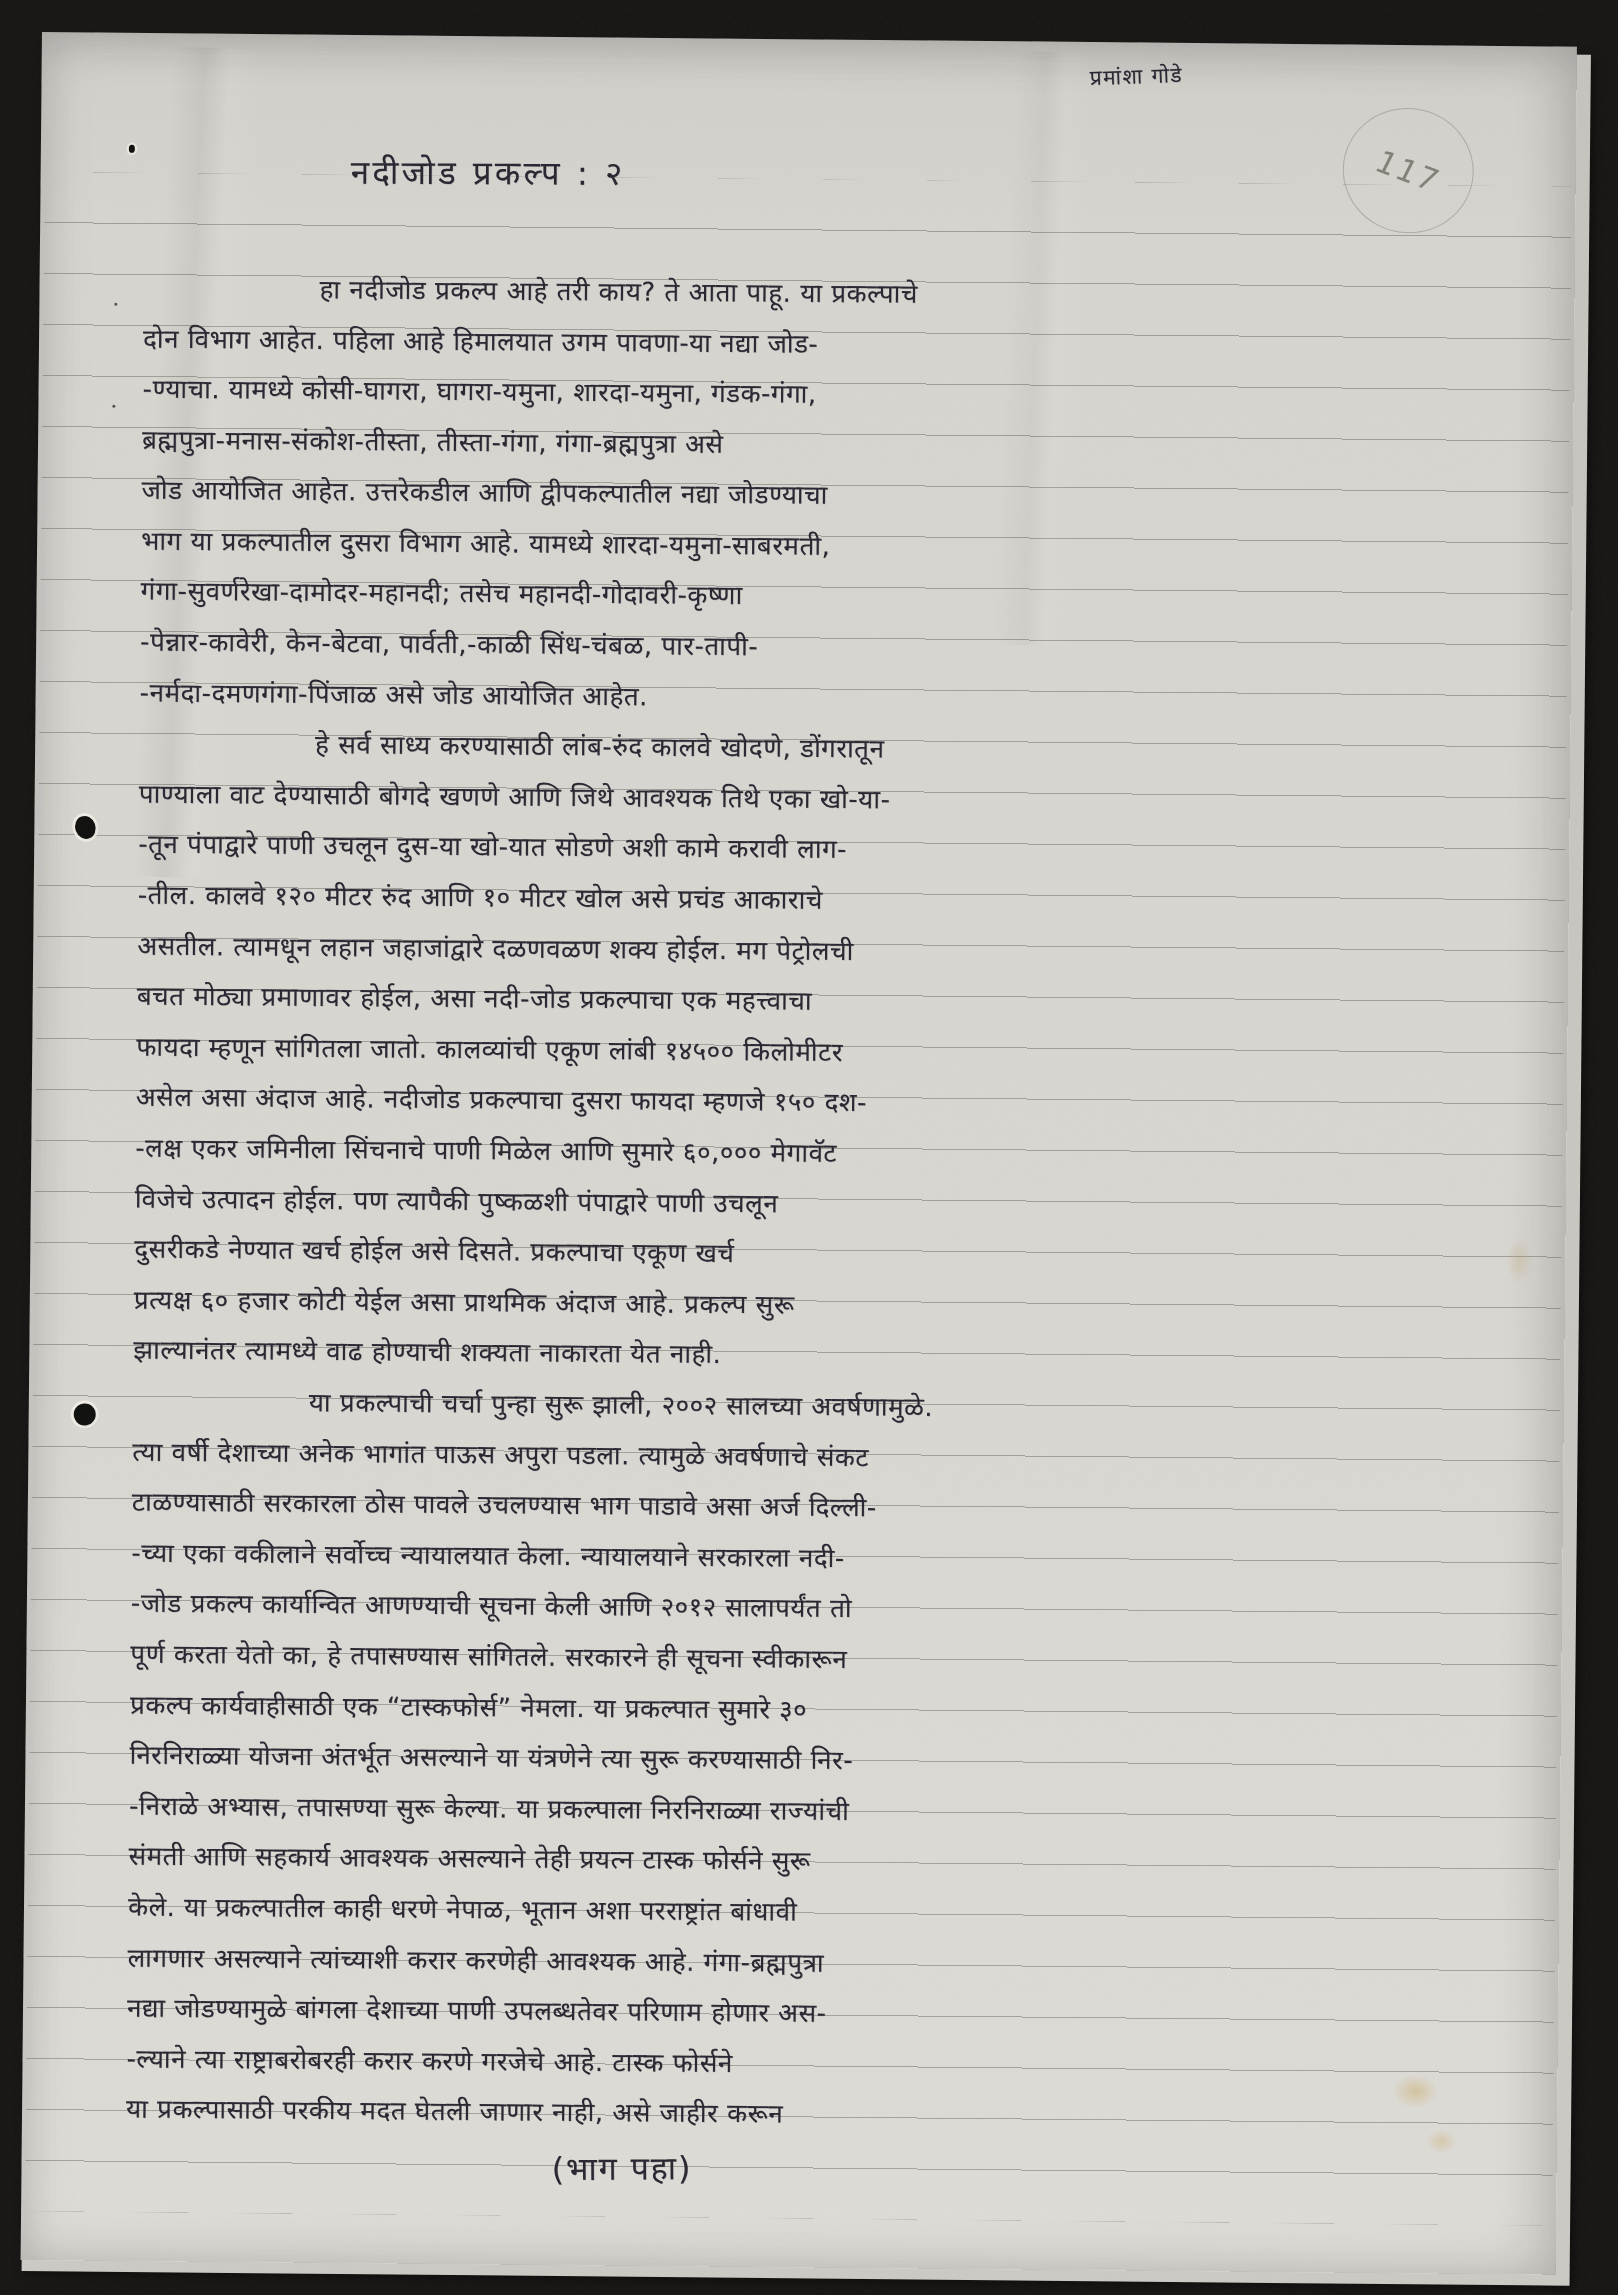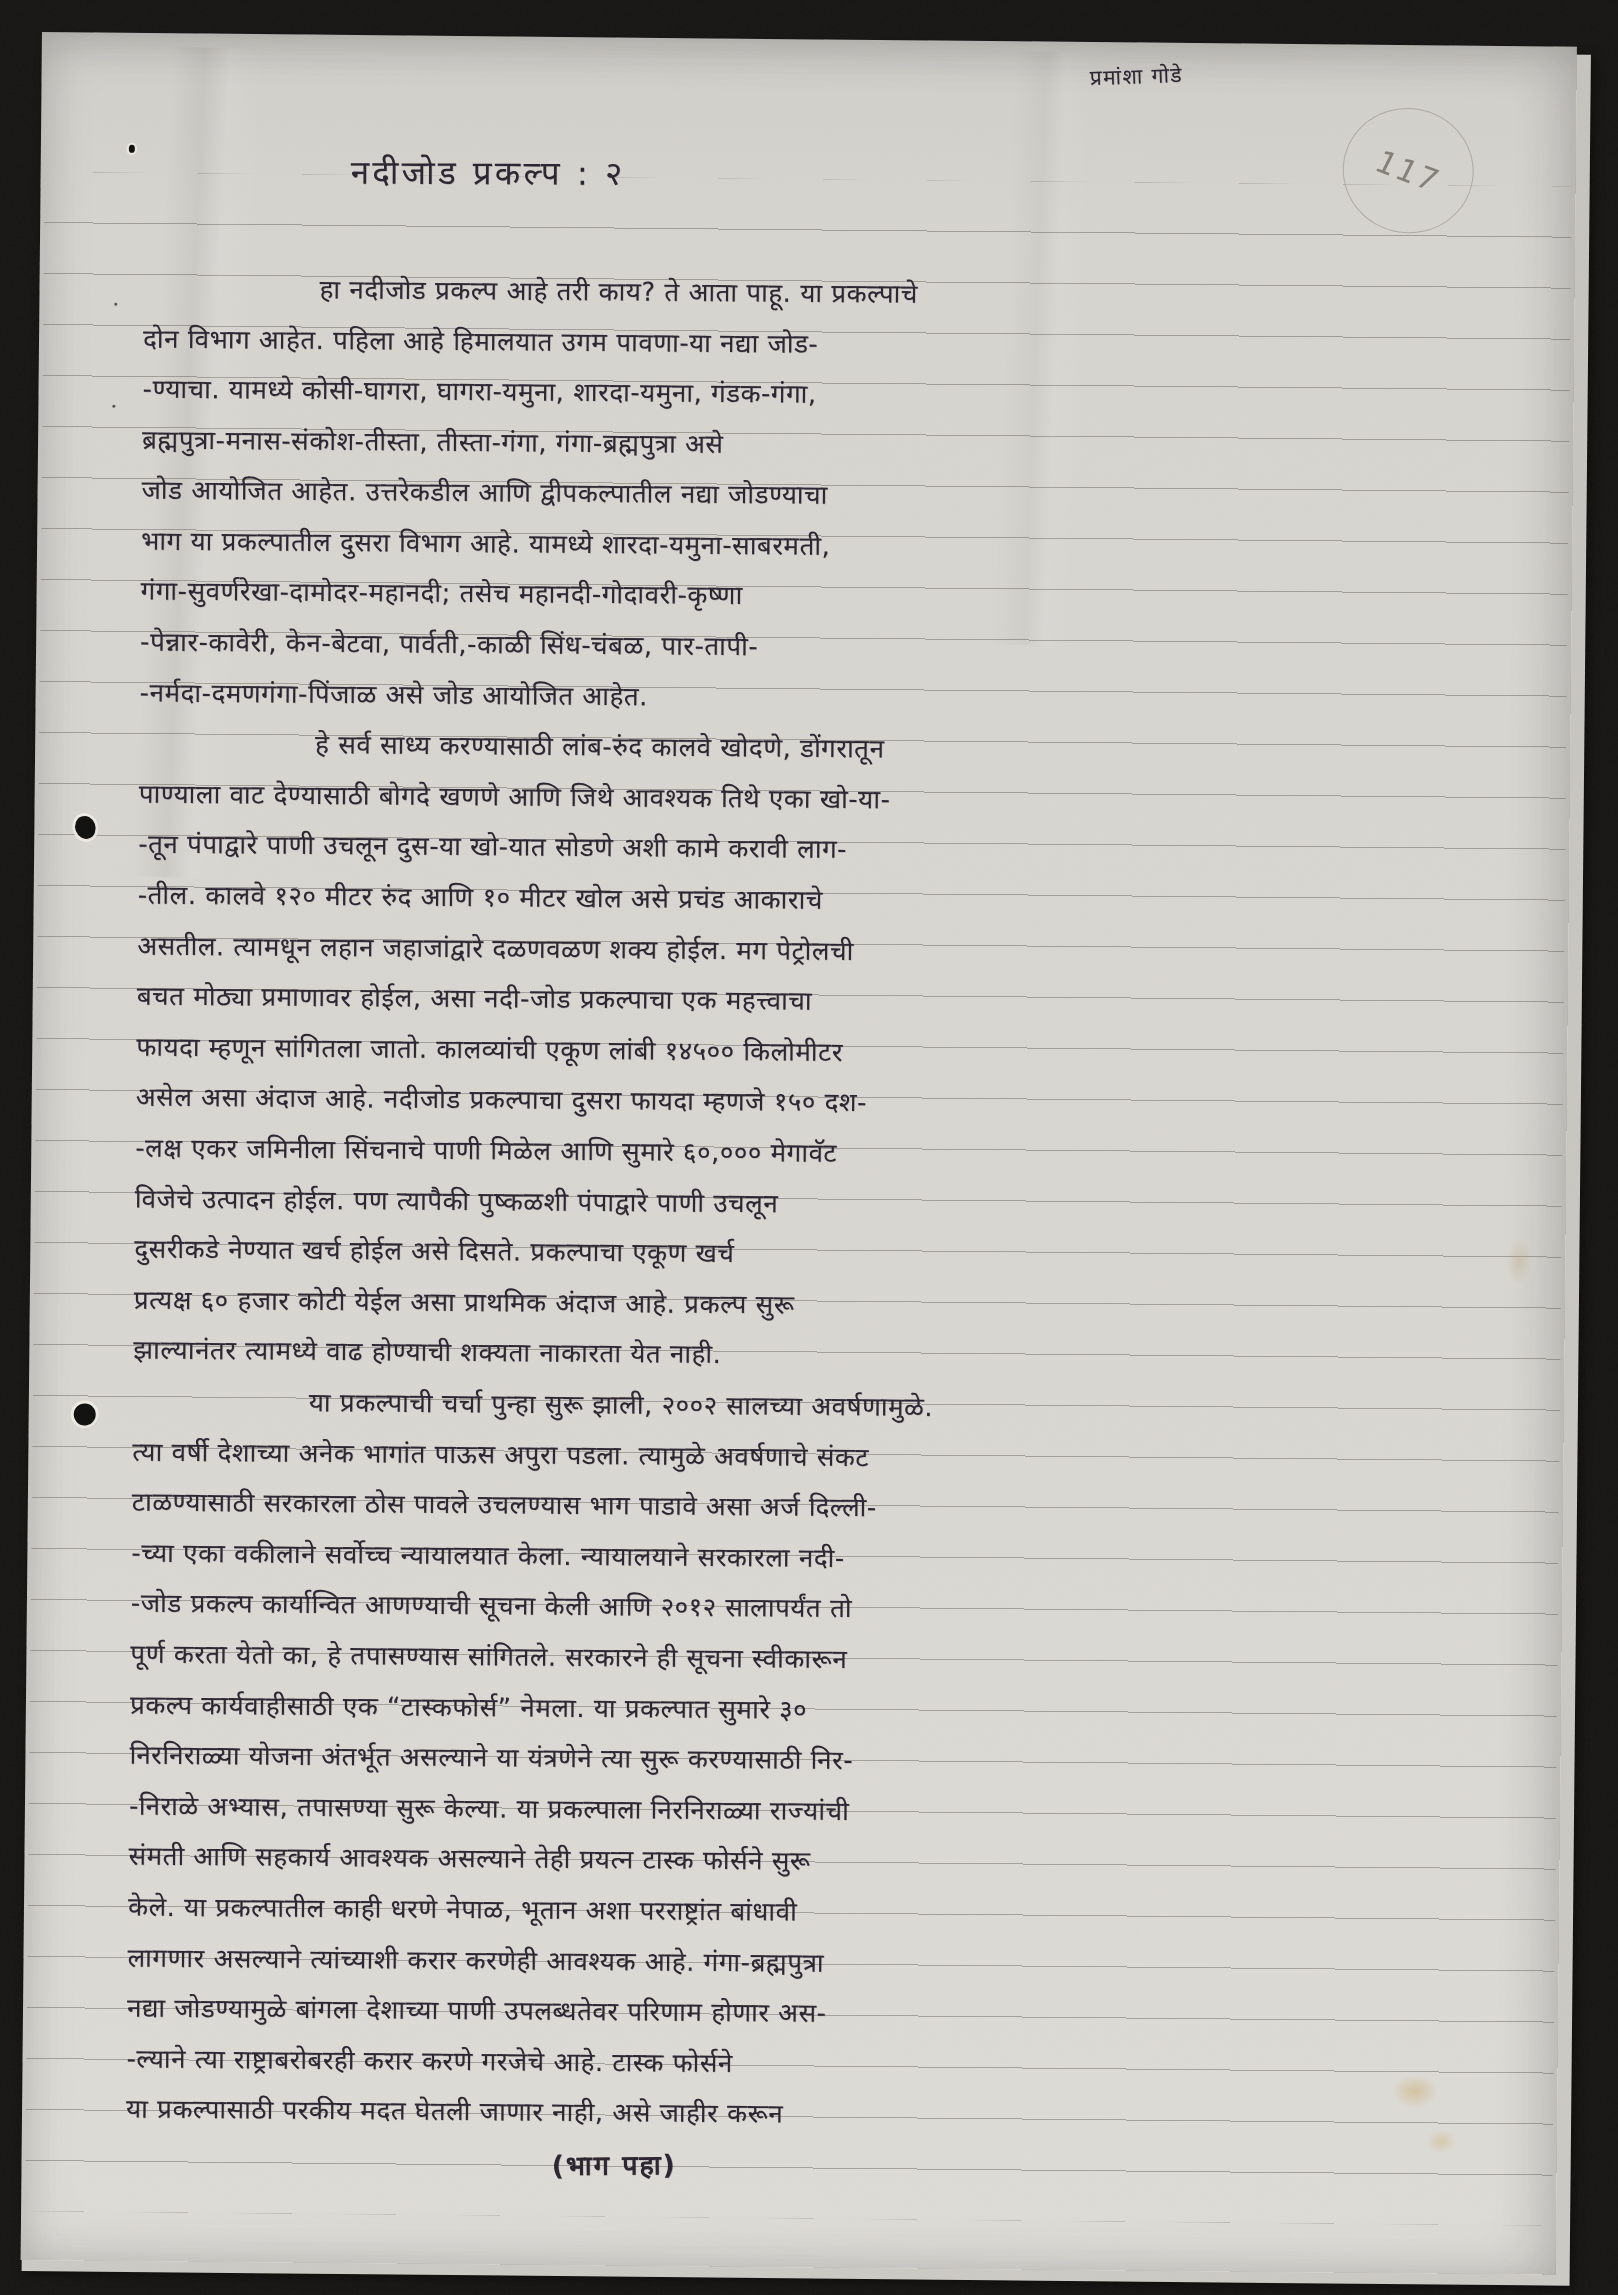--- a/index.html
+++ b/index.html
@@ -95,23 +95,22 @@
   #handwriting-lines{position:absolute;inset:0;}
   .hw-line{
     position:absolute;left:104px;
     font-size:26px;letter-spacing:0.5px;white-space:nowrap;
     color:#2a2430;text-shadow:0.5px 0.5px 0 rgba(42,36,48,.28);
     transform:rotate(-0.12deg);
   }
   .hw-line.indent{left:280px;}
   #page-footer{
     position:absolute;left:530px;top:2108px;
-    font-size:27px;letter-spacing:1.9px;white-space:nowrap;
+    font-size:32px;letter-spacing:1.9px;white-space:nowrap;
     transform:rotate(-1deg);
-    font-weight:bold;
   }
   .noise-overlay{position:absolute;inset:0;pointer-events:none;opacity:.5;}
 </style>
 </head>
 <body>
 
 <div id="stage">
 
   <div id="under-sheet"></div>
 

